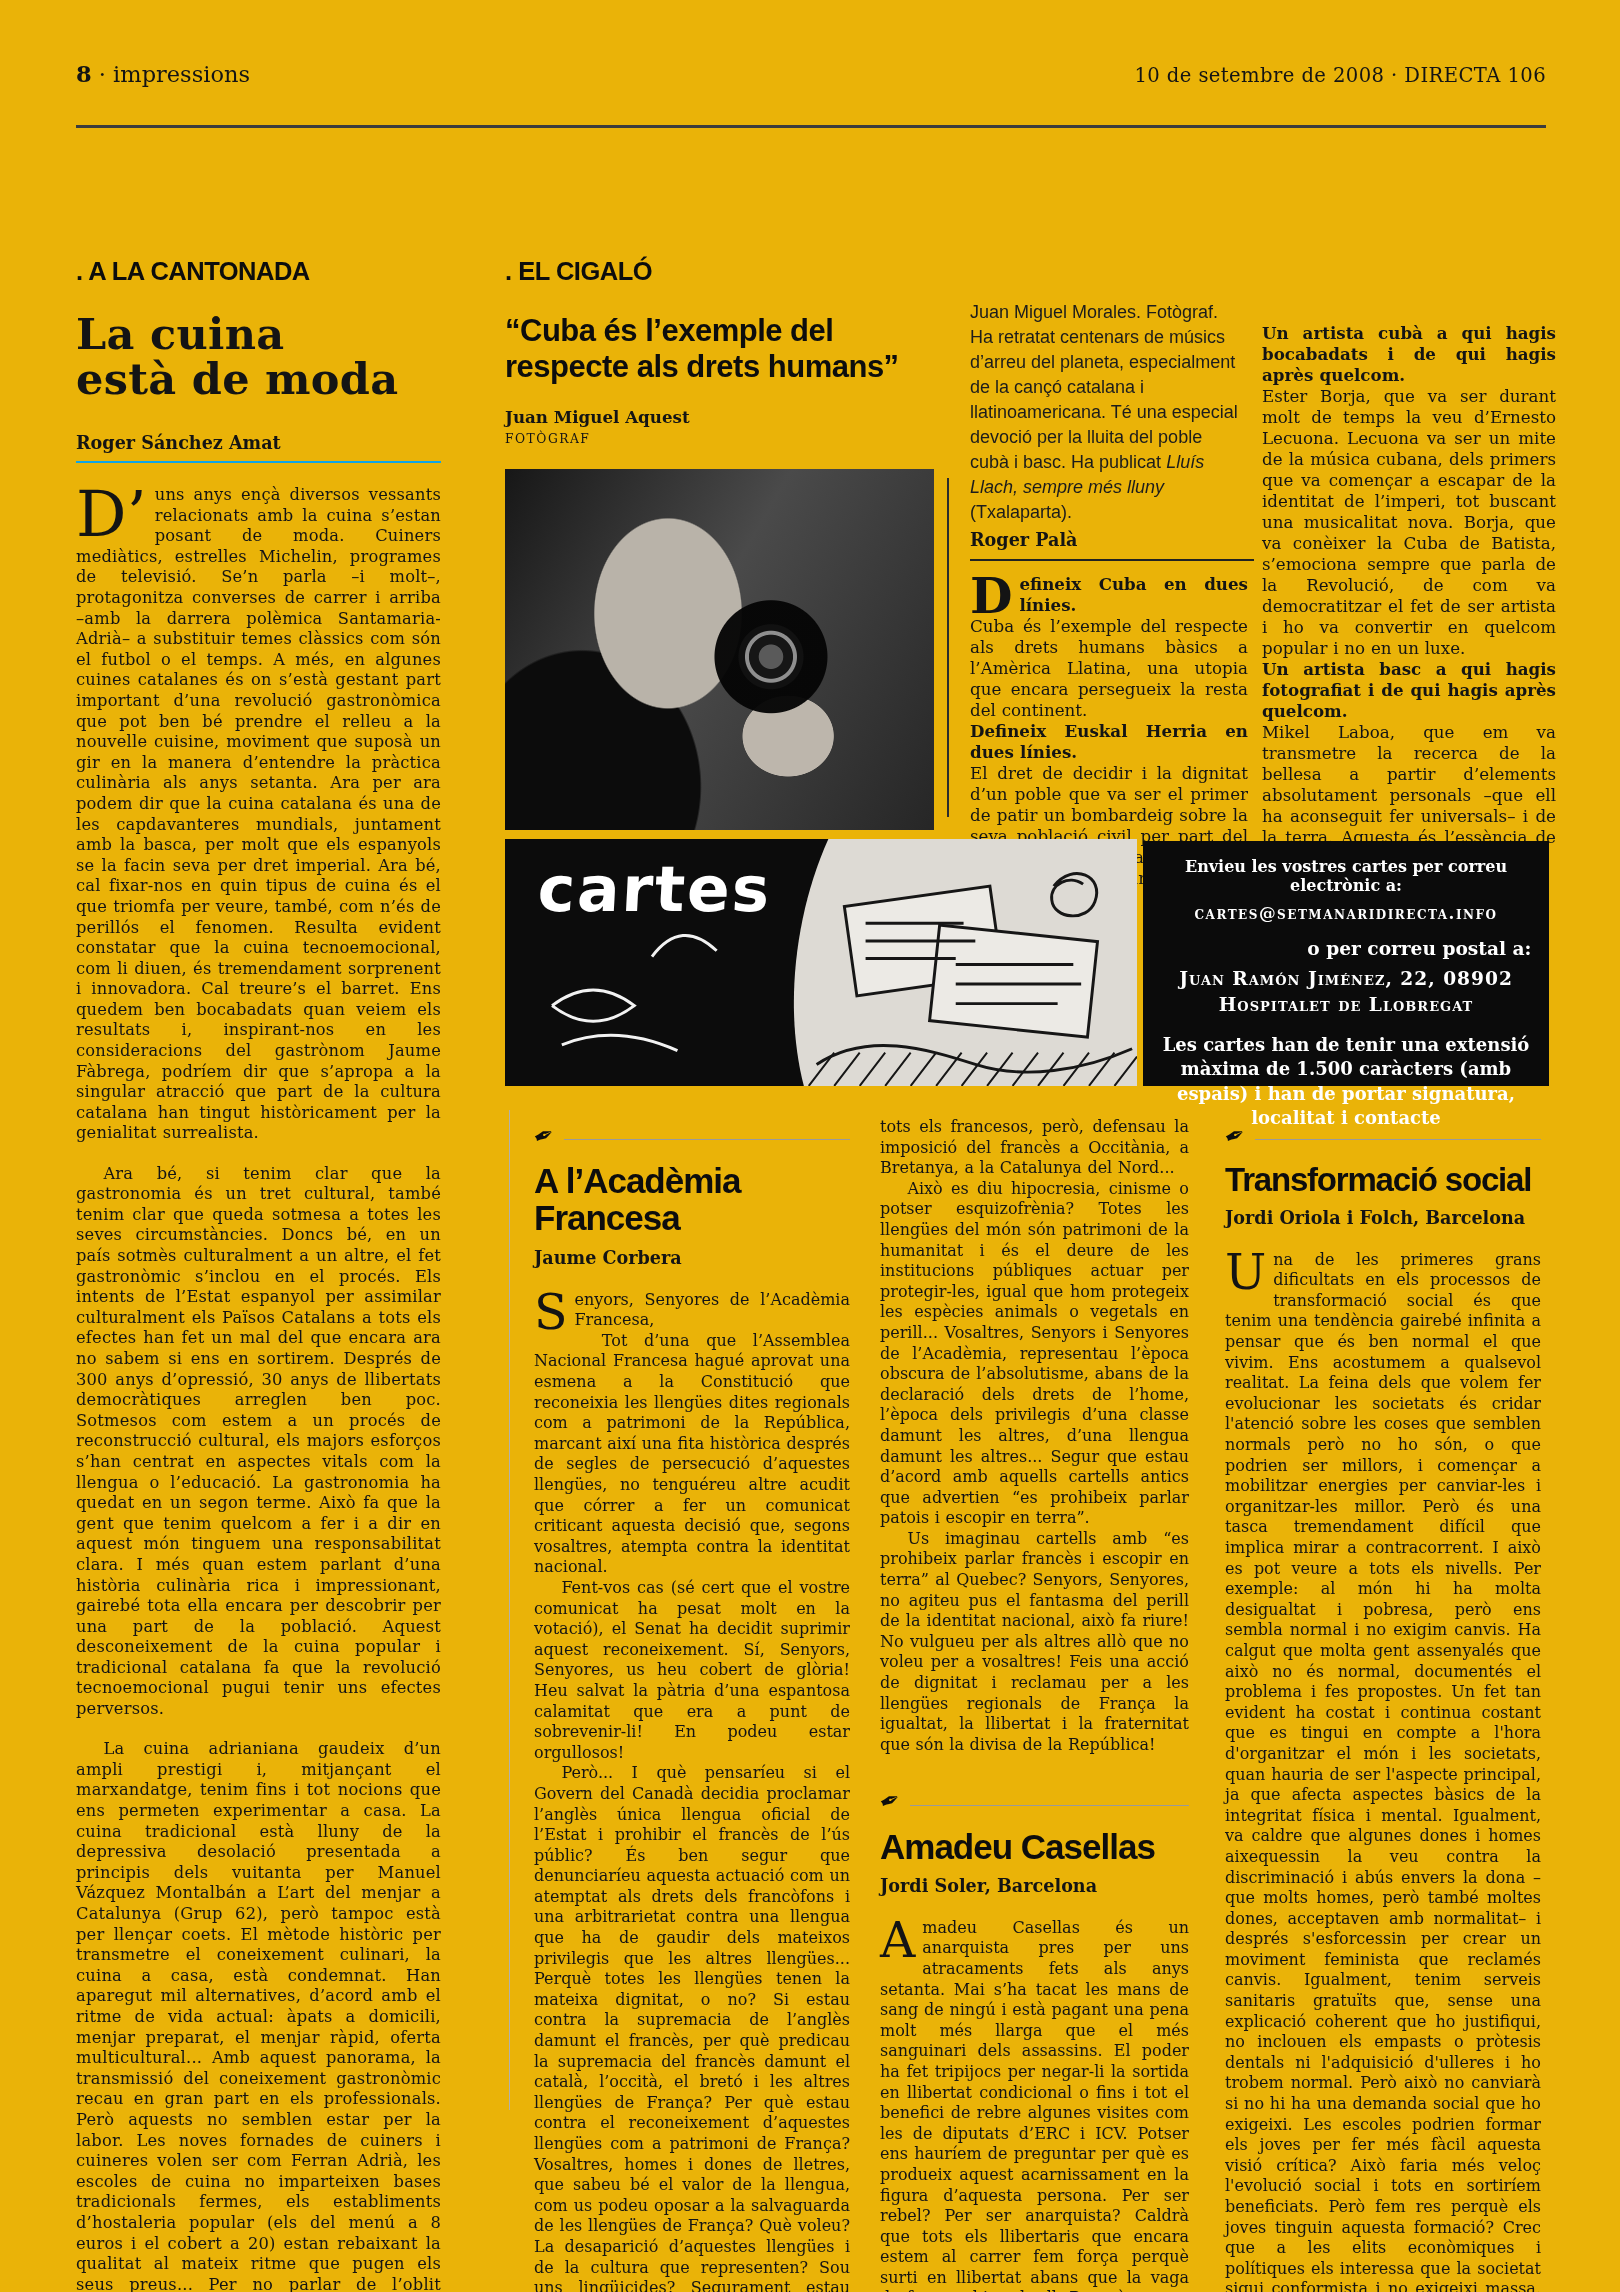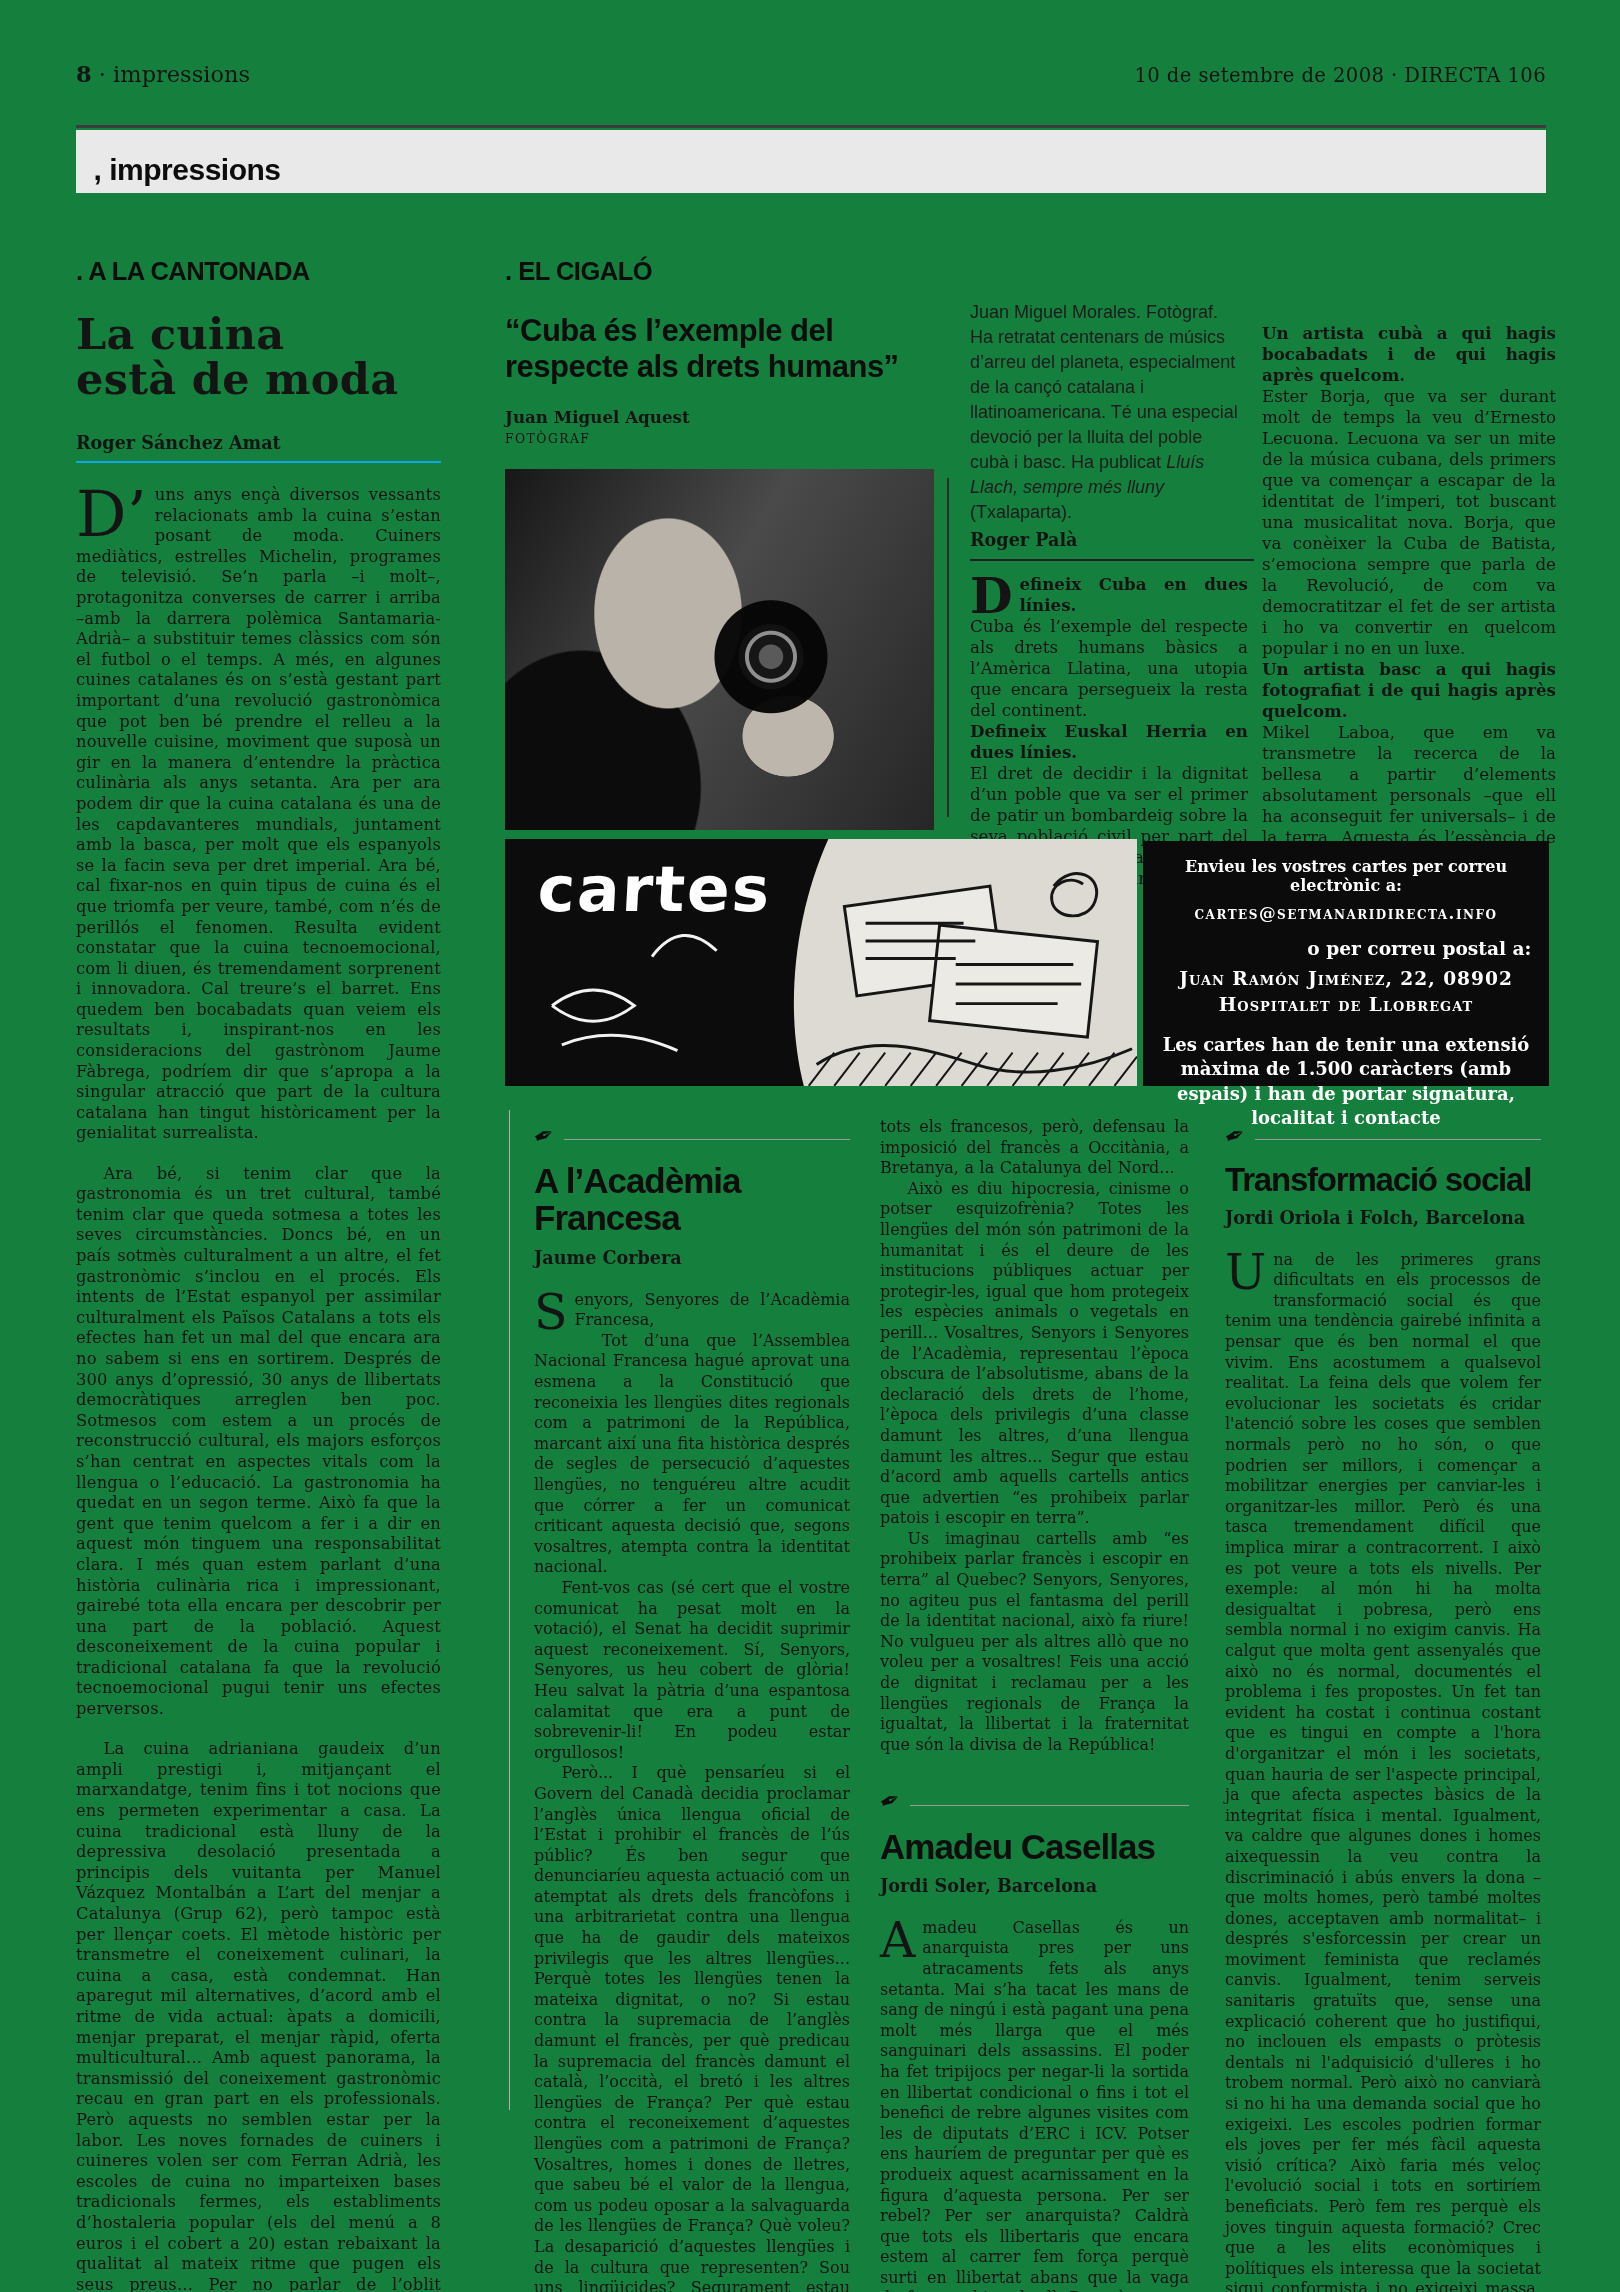--- a/index.html
+++ b/index.html
@@ -1,18 +1,18 @@
 <!DOCTYPE html>
 <html><head>
 <meta charset="utf-8">
 <style>
   html,body { margin:0; padding:0; background:#888; }
   .page {
     position:relative; width:1620px; height:2293px; margin:0 auto;
-    background:#15803d; overflow:hidden;
+    background:#eab308; overflow:hidden;
     font-family:"DejaVu Serif", serif; color:#141414;
     -webkit-font-smoothing:antialiased;
   }
   .abs { position:absolute; }
 
   
   .hdr { left:76px; top:61px; width:1470px; display:flex; justify-content:space-between; align-items:baseline; }
   .hdr-left { font-size:22.5px; }
   .hdr-left .pg { font-weight:bold; }
   .hdr-right { font-size:19.6px; letter-spacing:0.4px; }
@@ -110,23 +110,20 @@
 <div class="page">
 
   <div class="abs hdr">
     <div class="hdr-left">
       <span class="pg">8</span>
       <span>· impressions</span>
     </div>
     <div class="hdr-right">10 de setembre de 2008 · DIRECTA 106</div>
   </div>
   <div class="abs hdr-rule"></div>
-  <div class="abs banner">
-    <span>, impressions</span>
-  </div>
 
   <div class="abs col-cant">
     <div class="kicker">. A LA CANTONADA</div>
     <h1 class="cant-title"><span>La cuina</span><br><span>està de moda</span></h1>
     <div class="cant-byline">Roger Sánchez Amat</div>
     <div class="body-text main-body">
       <p><span class="dc dc3">D’</span><span>uns anys ençà diversos vessants relacionats amb la cuina s’estan posant de moda. Cuiners mediàtics, estrelles Michelin, programes de televisió. Se’n parla –i molt–, protagonitza converses de carrer i arriba –amb la darrera polèmica Santamaria-Adrià– a substituir temes clàssics com són el futbol o el temps. A més, en algunes cuines catalanes és on s’està gestant part important d’una revolució gastronòmica que pot ben bé prendre el relleu a la nouvelle cuisine, moviment que suposà un gir en la manera d’entendre la pràctica culinària als anys setanta. Ara per ara podem dir que la cuina catalana és una de les capdavanteres mundials, juntament amb la basca, per molt que els espanyols se la facin seva per dret imperial. Ara bé, cal fixar-nos en quin tipus de cuina és el que triomfa per veure, també, com n’és de perillós el fenomen. Resulta evident constatar que la cuina tecnoemocional, com li diuen, és tremendament sorprenent i innovadora. Cal treure’s el barret. Ens quedem ben bocabadats quan veiem els resultats i, inspirant-nos en les consideracions del gastrònom Jaume Fàbrega, podríem dir que s’apropa a la singular atracció que part de la cultura catalana han tingut històricament per la genialitat surrealista.</span></p>
       <p class="gap indent">Ara bé, si tenim clar que la gastronomia és un tret cultural, també tenim clar que queda sotmesa a totes les seves circumstàncies. Doncs bé, en un país sotmès culturalment a un altre, el fet gastronòmic s’inclou en el procés. Els intents de l’Estat espanyol per assimilar culturalment els Països Catalans a tots els efectes han fet un mal del que encara ara no sabem si ens en sortirem. Després de 300 anys d’opressió, 30 anys de llibertats democràtiques arreglen ben poc. Sotmesos com estem a un procés de reconstrucció cultural, els majors esforços s’han centrat en aspectes vitals com la llengua o l’educació. La gastronomia ha quedat en un segon terme. Això fa que la gent que tenim quelcom a fer i a dir en aquest món tinguem una responsabilitat clara. I més quan estem parlant d’una història culinària rica i impressionant, gairebé tota ella encara per descobrir per una part de la població. Aquest desconeixement de la cuina popular i tradicional catalana fa que la revolució tecnoemocional pugui tenir uns efectes perversos.</p>
       <p class="gap indent">La cuina adrianiana gaudeix d’un ampli prestigi i, mitjançant el marxandatge, tenim fins i tot nocions que ens permeten experimentar a casa. La cuina tradicional està lluny de la depressiva desolació presentada a principis dels vuitanta per Manuel Vázquez Montalbán a L’art del menjar a Catalunya (Grup 62), però tampoc està per llençar coets. El mètode històric per transmetre el coneixement culinari, la cuina a casa, està condemnat. Han aparegut mil alternatives, d’acord amb el ritme de vida actual: àpats a domicili, menjar preparat, el menjar ràpid, oferta multicultural... Amb aquest panorama, la transmissió del coneixement gastronòmic recau en gran part en els professionals. Però aquests no semblen estar per la labor. Les noves fornades de cuiners i cuineres volen ser com Ferran Adrià, les escoles de cuina no imparteixen bases tradicionals fermes, els establiments d’hostaleria popular (els del menú a 8 euros i el cobert a 20) estan rebaixant la qualitat al mateix ritme que pugen els seus preus... Per no parlar de l’oblit preocupant a les cartes de plats clàssics i imprescindibles de la nostra cuina o el bandejament sistemàtic de tècniques pròpies (autèntiques joies etnològiques), per ignorància o negligència.</p>
 

